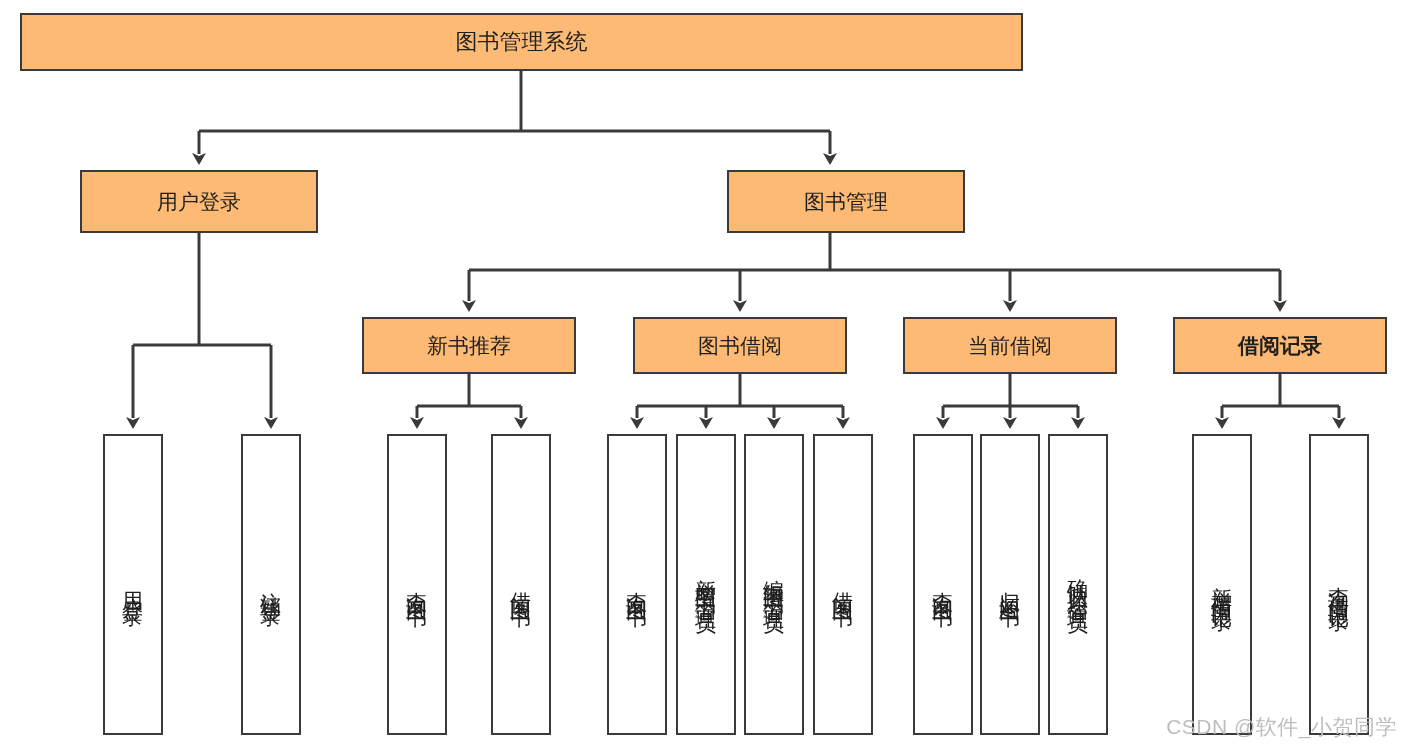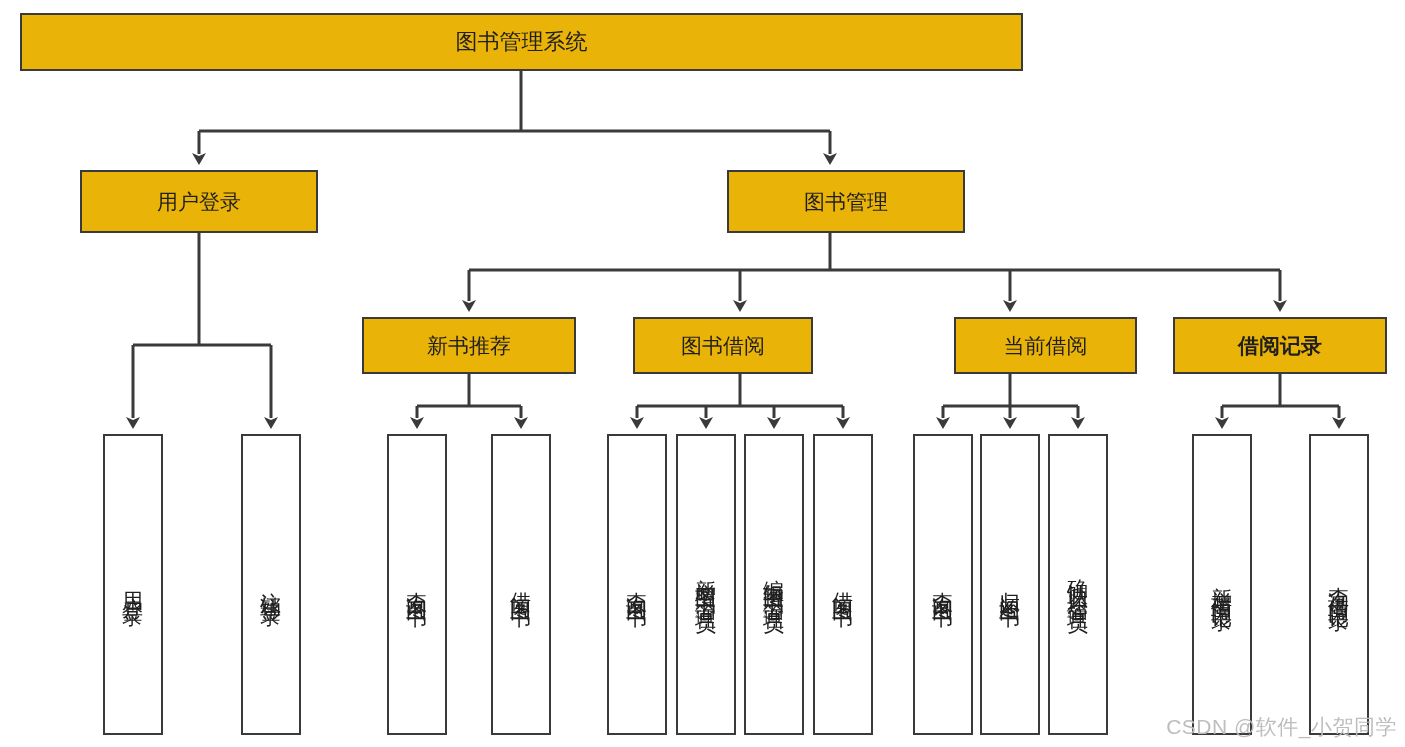--- a/index.html
+++ b/index.html
@@ -9,21 +9,21 @@
     background:#ffffff;
     font-family:"Liberation Sans","DejaVu Sans",sans-serif;
     overflow:hidden;
   }
   #canvas{position:relative;width:1405px;height:747px;}
   svg#wires{position:absolute;left:0;top:0;width:1405px;height:747px;}
 
   .node{
     position:absolute;
     box-sizing:border-box;
-    background:#eab308;
+    background:#fdba74;
     border:2.5px solid #3a3a3a;
     display:flex;
     align-items:center;
     justify-content:center;
     color:#1f1f1f;
   }
   .node.level0{font-size:22px;}
   .node.level1{font-size:21px;}
   .node.level2{font-size:21px;}
 
@@ -126,25 +126,25 @@
   </div>
 
   <div class="node level1" style="left:711px;top:170px;width:238px;height:63px;margin-left:16px;">
     <span>图书管理</span>
   </div>
 
   <div class="node level2" style="left:362px;top:317px;width:214px;height:57px;">
     <span>新书推荐</span>
   </div>
 
-  <div class="node level2" style="left:633px;top:317px;width:180px;height:57px;">
+  <div class="node level2" style="left:633px;top:317px;width:214px;height:57px;">
     <span>图书借阅</span>
   </div>
 
-  <div class="node level2" style="left:954px;top:317px;width:183px;height:57px;">
+  <div class="node level2" style="left:903px;top:317px;width:214px;height:57px;">
     <span>当前借阅</span>
   </div>
 
   <div class="node level2" style="left:1173px;top:317px;width:214px;height:57px;font-weight:bold;">
     <span>借阅记录</span>
   </div>
 
   <div class="leaf" style="left:103px;top:434px;width:60px;height:301px;">
     <span class="vwrap">
         <span class="vtext">用户登录</span>

